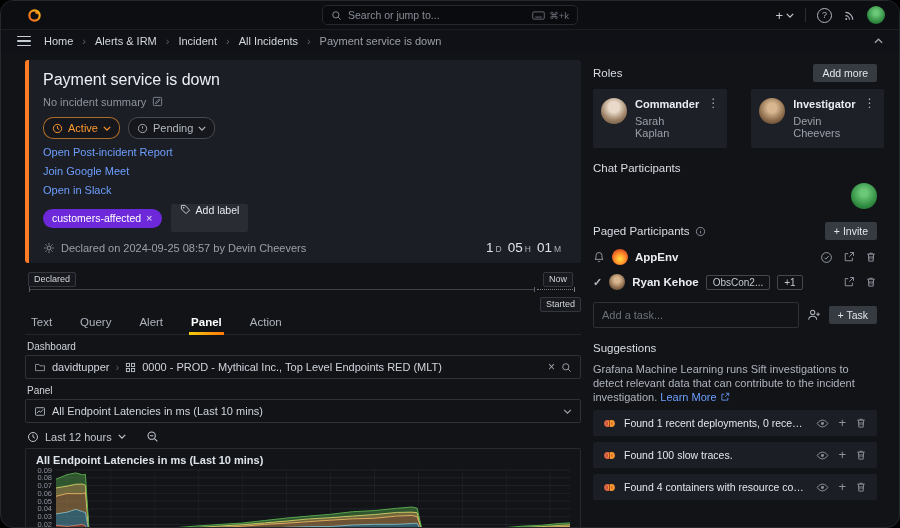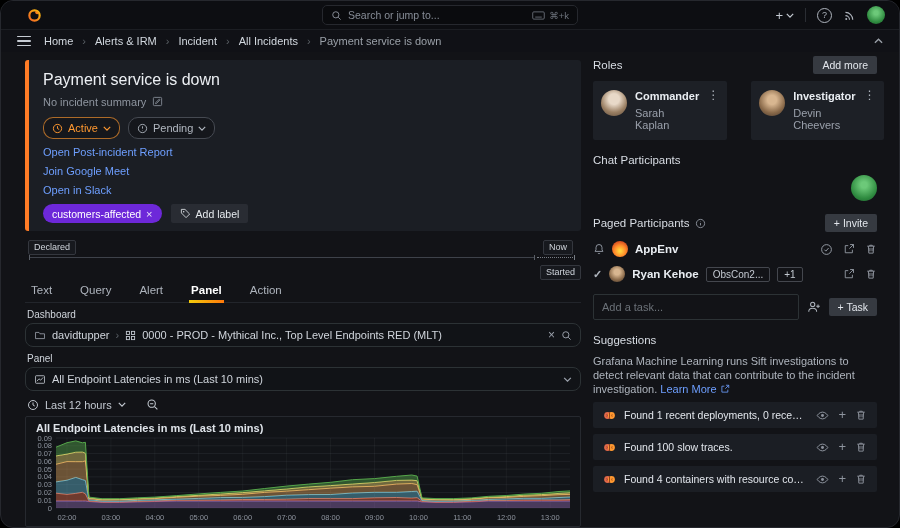--- a/index.html
+++ b/index.html
@@ -51,21 +51,21 @@
     font-size:11px;font-weight:500;background:#15171c;cursor:pointer;box-sizing:border-box}
   .st-active{color:#ff9830;border:1px solid rgba(255,152,48,.65)}
   .st-pending{color:#b2b8c1;border:1px solid #464a52}
   .st-report{color:#f23d6e;border:1px solid rgba(242,61,110,.6)}
   .links-col{margin-top:7px;display:flex;flex-direction:column}
   .inc-link{font-size:11px;line-height:13px;color:#6e9fff;text-decoration:none;font-weight:500;margin-bottom:6px}
   .labels-row{margin-top:1px;display:flex;align-items:center;gap:9px}
   .pill{display:inline-flex;align-items:center;gap:5px;background:#6d28d9;color:#fff;font-size:10.5px;
     height:19px;padding:0 9px;border-radius:10px;font-weight:500}
   .pill .x{opacity:.85;font-size:11px}
-  .btn-addlabel{display:inline-flex;align-items:center;gap:5px;height:19px;padding:0 9px;border-radius:2px;
+  .btn-addlabel{display:inline-flex;gap:5px;height:28px;padding:0 9px;border-radius:2px;
     background:#292c33;color:#e6eaee;font-size:10.5px;font-weight:500}
   .inc-footer{margin-top:8px;display:flex;align-items:center;gap:6px;color:#9aa0ab;font-size:11px}
   .duration{margin-left:auto;color:#dfe4ea;display:flex;align-items:baseline;gap:2px}
   .duration b{font-size:13.5px;font-weight:500}
   .duration i{font-style:normal;font-size:8.5px;color:#aab0b9;margin-right:4px}
 
   
   .timeline{position:relative;height:38px;margin-top:8px}
   .chip{position:absolute;font-size:9px;color:#cfd4db;background:#17191e;border:1px solid #34373e;
     border-radius:2px;padding:1px 5px;line-height:11px}
@@ -80,21 +80,21 @@
 
   
   .tabs{display:flex;gap:24px;border-bottom:1px solid #22252b;padding:0 4px;margin-top:2px}
   .tab{font-size:11.5px;color:#aeb4bd;padding:5px 2px 6px;position:relative;cursor:pointer}
   .tab.active{color:#fff;font-weight:600}
   .tab.active::after{content:"";position:absolute;left:0;right:0;bottom:-1px;height:3px;
     background:linear-gradient(90deg,#f2cc0c,#ff780a)}
 
   
   .field-label{font-size:10px;color:#cfd4db;margin:6px 0 3px 2px}
-  .input-row{display:flex;align-items:center;gap:6px;height:24px;border:1px solid #2c3235;border-radius:8px;
+  .input-row{display:flex;align-items:center;gap:6px;height:24px;border:1px solid #2c3235;border-radius:2px;
     background:#111317;padding:0 8px;font-size:11px;color:#d0d5dc;box-sizing:border-box}
   .input-row .grow{flex:1}
   .muted-ic{color:#9aa0ab}
   .time-row{display:flex;align-items:center;gap:6px;margin-top:7px;color:#c3c9d1;font-size:11px;padding-left:2px}
   .time-row .gap{width:8px}
 
   
   .chart-panel{margin-top:5px;border:1px solid #26292f;border-radius:2px;background:#121418;overflow:hidden}
   .chart-title{font-size:11px;font-weight:700;color:#dfe4ea;padding:5px 10px 0}
 
@@ -257,20 +257,37 @@
             <span class="x">×</span>
           </span>
           <span class="btn-addlabel">
             <span>
                 <svg class="ic" width="11" height="11" viewBox="0 0 16 16" fill="none" stroke="#e6eaee" stroke-width="1.2">
                   <path d="M2 2h5.2l6.8 6.8-5.2 5.2L2 7.2z"></path>
                   <circle cx="5.4" cy="5.4" r="1" fill="#e6eaee" stroke="none"></circle>
                 </svg>
               </span>
             <span>Add label</span>
+          </span>
+        </div>
+        <div class="inc-footer">
+          <span>
+              <svg class="ic" width="12" height="12" viewBox="0 0 16 16" fill="none" stroke="#9aa0ab" stroke-width="1.2">
+                <circle cx="8" cy="8" r="2.6"></circle>
+                <path d="M8 1.4v2.2M8 12.4v2.2M1.4 8h2.2M12.4 8h2.2M3.3 3.3l1.6 1.6M11.1 11.1l1.6 1.6M12.7 3.3l-1.6 1.6M4.9 11.1l-1.6 1.6"></path>
+              </svg>
+            </span>
+          <span>Declared on 2024-09-25 08:57 by Devin Cheevers</span>
+          <span class="duration">
+            <b>1</b>
+              <i>D</i>
+            <b>05</b>
+              <i>H</i>
+            <b>01</b>
+              <i>M</i>
           </span>
         </div>
       </section>
 
       <div class="timeline">
         <span class="chip chip-declared">Declared</span>
         <div class="tl-line"></div>
         <div class="tl-dots"></div>
         <span class="chip chip-now">Now</span>
         <span class="chip chip-started">Started</span>
@@ -406,21 +423,21 @@
             <polyline points="30.0,21.9 41.0,20.1 49.8,18.2 56.4,18.0 59.4,19.2 62.9,63.9 76.1,65.3 93.7,65.3 111.3,64.7 128.8,63.9 150.8,62.5 172.8,61.3 194.7,60.0 216.7,58.6 238.7,56.8 260.6,55.0 282.6,52.9 304.6,51.6 326.5,50.0 348.5,48.5 370.5,46.4 385.8,46.1 391.1,46.7 396.0,64.6 410.0,65.3 427.6,65.4 445.2,64.6 462.7,63.2 480.3,62.6 497.9,61.2 515.4,60.6 533.0,59.4 544.0,58.7 " fill="none" stroke="#e3cf6b" stroke-width="1"></polyline>
             <polygon points="30.0,13.2 41.0,8.7 49.8,6.9 56.4,8.8 59.4,8.3 62.9,63.1 76.1,64.7 93.7,64.7 111.3,63.8 128.8,63.1 150.8,61.6 172.8,59.9 194.7,58.4 216.7,57.0 238.7,54.5 260.6,52.1 282.6,50.1 304.6,48.3 326.5,45.7 348.5,44.6 370.5,42.3 385.8,41.0 391.1,42.1 396.0,63.9 410.0,64.6 427.6,64.6 445.2,63.9 462.7,62.3 480.3,61.5 497.9,60.1 515.4,59.3 533.0,57.5 544.0,56.9 544.0,58.7 533.0,59.4 515.4,60.6 497.9,61.2 480.3,62.6 462.7,63.2 445.2,64.6 427.6,65.4 410.0,65.3 396.0,64.6 391.1,46.7 385.8,46.1 370.5,46.4 348.5,48.5 326.5,50.0 304.6,51.6 282.6,52.9 260.6,55.0 238.7,56.8 216.7,58.6 194.7,60.0 172.8,61.3 150.8,62.5 128.8,63.9 111.3,64.7 93.7,65.3 76.1,65.3 62.9,63.9 59.4,19.2 56.4,18.0 49.8,18.2 41.0,20.1 30.0,21.9 " fill="#56a64b" fill-opacity="0.45"></polygon>
             <polyline points="30.0,13.2 41.0,8.7 49.8,6.9 56.4,8.8 59.4,8.3 62.9,63.1 76.1,64.7 93.7,64.7 111.3,63.8 128.8,63.1 150.8,61.6 172.8,59.9 194.7,58.4 216.7,57.0 238.7,54.5 260.6,52.1 282.6,50.1 304.6,48.3 326.5,45.7 348.5,44.6 370.5,42.3 385.8,41.0 391.1,42.1 396.0,63.9 410.0,64.6 427.6,64.6 445.2,63.9 462.7,62.3 480.3,61.5 497.9,60.1 515.4,59.3 533.0,57.5 544.0,56.9 " fill="none" stroke="#56a64b" stroke-width="1"></polyline>
           </svg>
       </div>
 
     </div>
 
     <aside class="sidebar">
 
-      <section class="sb-section" style="margin-top:4px">
+      <section class="sb-section" style="margin-top:12px">
         <div class="sb-head">
           <span>Roles</span>
           <span class="sb-btn">Add more</span>
         </div>
         <div class="role-cards">
           <div class="role-card">
             <span class="avatar av-sarah" style="width:26px;height:26px"></span>
             <span class="role-col">
               <div class="role-title">Commander</div>
               <div class="role-name">Sarah Kaplan</div>

